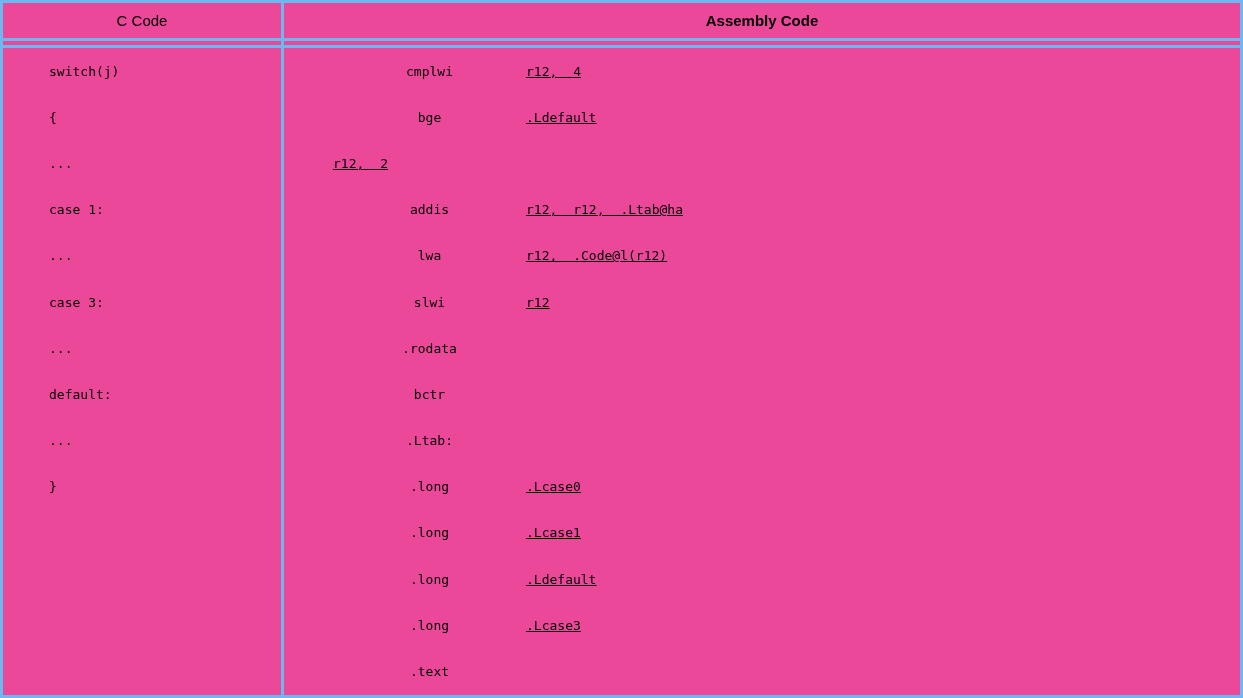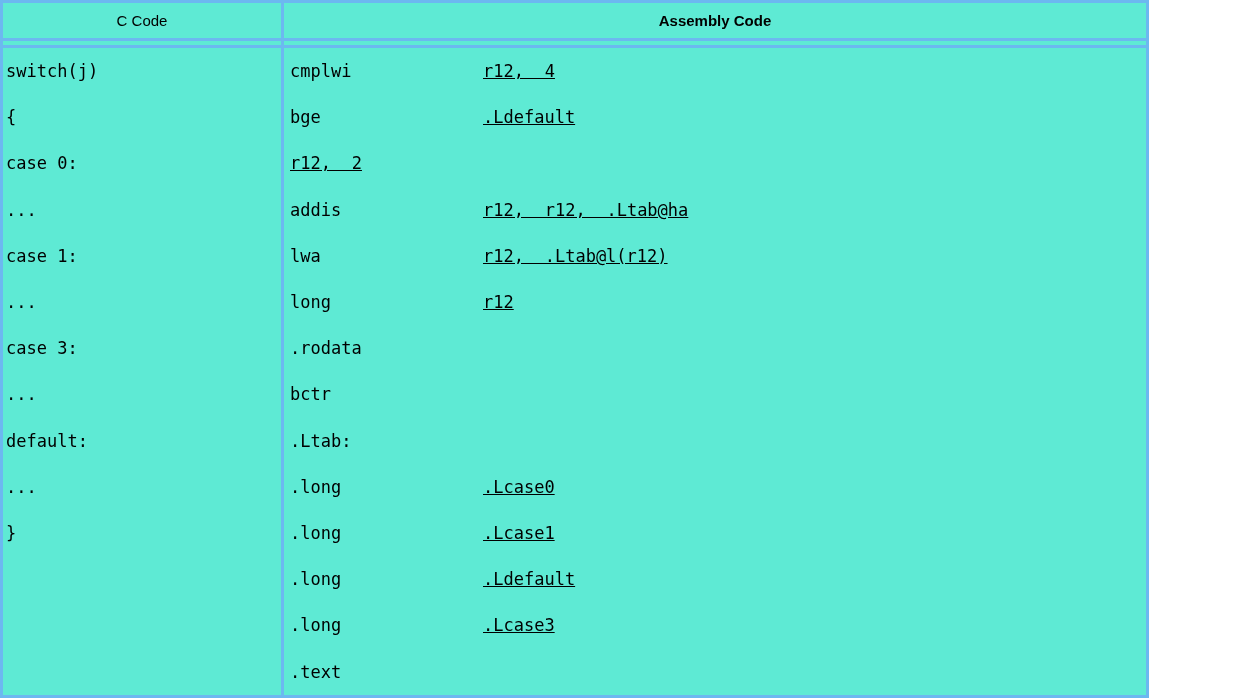--- a/index.html
+++ b/index.html
@@ -1,26 +1,27 @@
 <!DOCTYPE html>
 <html style="--blue: #6cb8f0;"><head>
 <meta charset="utf-8">
 <style>
   :root { --blue: #6cb8f0; }
   * { box-sizing: border-box; }
   html, body { margin: 0; padding: 0; background: #ffffff; }
   .frame {
     position: relative;
-    width: 1149px;
+    width: 1243px;
     height: 698px;
     border: 3px solid var(--blue);
-    background: #5eead4;
+    background: #ec4899;
     font-family: "Liberation Sans", sans-serif;
     color: #000000;
     overflow: hidden;
+    text-align: center;
   }
   
   .vline {
     position: absolute;
     left: 278px; top: 0; bottom: 0;
     width: 3px;
     background: var(--blue);
   }
   
   .header {
@@ -47,21 +48,22 @@
     background: var(--blue);
   }
   .sep1 { top: 35px; }
   .sep2 { top: 42px; }
   
   .body {
     position: absolute;
     top: 45px; left: 0; right: 0; bottom: 0;
     display: flex;
     font-family: "DejaVu Sans Mono", monospace;
-    font-size: 17px;
+    font-size: 13px;
+    padding-left: 43px;
   }
   .c-col { width: 278px; padding-left: 3px; }
   .col-gap { width: 3px; }
   .asm-col { flex: 1; padding-left: 6px; }
   .line {
     height: 46.2px;
     display: flex;
     align-items: center;
     white-space: pre;
   }
@@ -86,38 +88,37 @@
     <div class="header-cell asm">Assembly Code</div>
   </div>
 
   <div class="sep1"></div>
   <div class="sep2"></div>
 
   <div class="body">
     <div class="c-col">
         <div class="line">switch(j)</div>
         <div class="line">{</div>
-        <div class="line">case 0:</div>
         <div class="line">...</div>
         <div class="line">case 1:</div>
         <div class="line">...</div>
         <div class="line">case 3:</div>
         <div class="line">...</div>
         <div class="line">default:</div>
         <div class="line">...</div>
         <div class="line">}</div>
       </div>
     <div class="col-gap"></div>
     <div class="asm-col">
         <div class="line"><span class="mnemonic">cmplwi</span><span class="operands">r12, 4</span></div>
         <div class="line"><span class="mnemonic">bge</span><span class="operands">.Ldefault</span></div>
         <div class="line"><span class="operands">r12, 2</span></div>
         <div class="line"><span class="mnemonic">addis</span><span class="operands">r12, r12, .Ltab@ha</span></div>
-        <div class="line"><span class="mnemonic">lwa</span><span class="operands">r12, .Ltab@l(r12)</span></div>
-        <div class="line"><span class="mnemonic">long</span><span class="operands">r12</span></div>
+        <div class="line"><span class="mnemonic">lwa</span><span class="operands">r12, .Code@l(r12)</span></div>
+        <div class="line"><span class="mnemonic">slwi</span><span class="operands">r12</span></div>
         <div class="line"><span class="mnemonic">.rodata</span><span class="operands"></span></div>
         <div class="line"><span class="mnemonic">bctr</span><span class="operands"></span></div>
         <div class="line"><span class="mnemonic">.Ltab:</span><span class="operands"></span></div>
         <div class="line"><span class="mnemonic">.long</span><span class="operands">.Lcase0</span></div>
         <div class="line"><span class="mnemonic">.long</span><span class="operands">.Lcase1</span></div>
         <div class="line"><span class="mnemonic">.long</span><span class="operands">.Ldefault</span></div>
         <div class="line"><span class="mnemonic">.long</span><span class="operands">.Lcase3</span></div>
         <div class="line"><span class="mnemonic">.text</span><span class="operands"></span></div>
       </div>
   </div>

